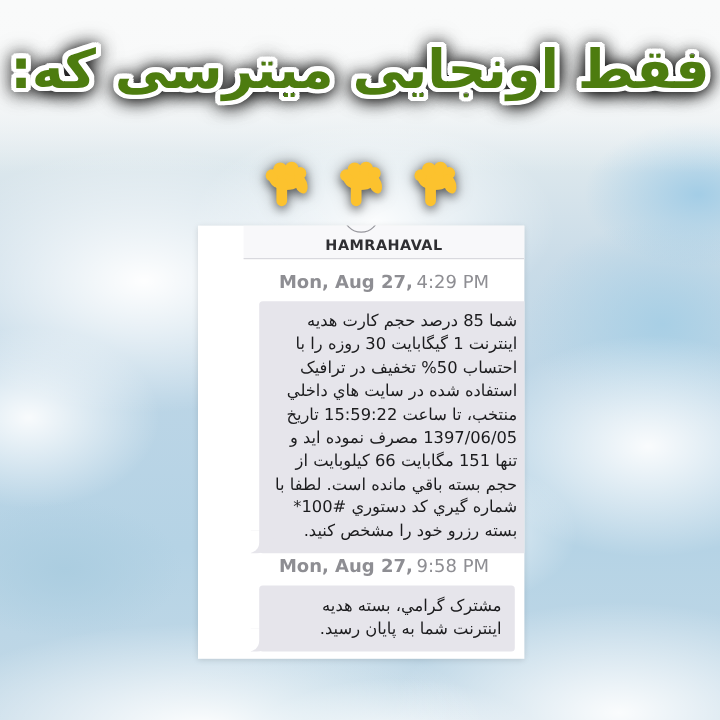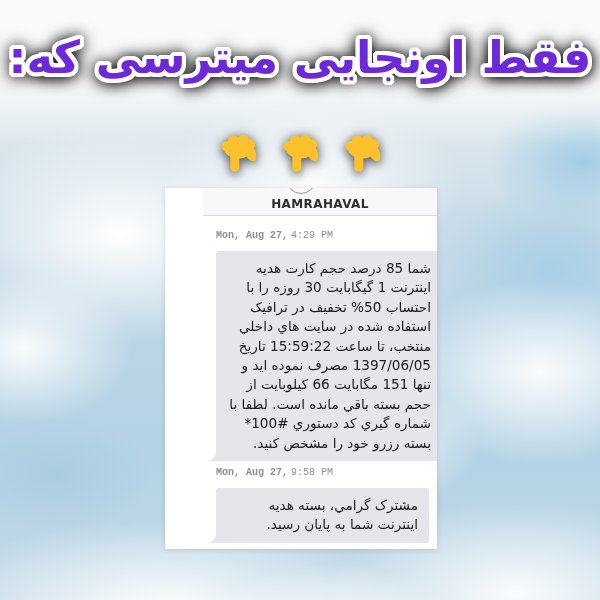--- a/index.html
+++ b/index.html
@@ -33,21 +33,21 @@
       
       linear-gradient(180deg, #f6f7f7 0%, #eef1f3 12%, #dde8ed 22%, #cadce8 36%, #bbd5e6 55%, #b5d3e5 76%, #c3d9e7 100%);
   }
 
   
   .title {
     position:absolute; top:30px; left:0; right:0;
     text-align:center; direction:rtl; white-space:nowrap;
     font-size:45px; font-weight:bold; line-height:1.25;
   }
-  .outlined { position:relative; display:inline-block; color:#6d28d9; z-index:1; }
+  .outlined { position:relative; display:inline-block; color:#4d7c0f; z-index:1; }
   .outlined::before {
     content:attr(data-text);
     position:absolute; left:0; top:0; width:100%;
     color:#ffffff; z-index:-1;
     text-shadow:
       -4px 0 0 #fff, 4px 0 0 #fff, 0 -4px 0 #fff, 0 4px 0 #fff,
       -3px -3px 0 #fff, 3px -3px 0 #fff, -3px 3px 0 #fff, 3px 3px 0 #fff,
       -4px -2px 0 #fff, 4px 2px 0 #fff, -4px 2px 0 #fff, 4px -2px 0 #fff,
       -2px -4px 0 #fff, 2px 4px 0 #fff, -2px 4px 0 #fff, 2px -4px 0 #fff,
       0 0 10px rgba(0,0,0,.9), 0 0 16px rgba(0,0,0,.8),
@@ -80,22 +80,22 @@
     position:relative; height:28px; background:#f8f8fa;
     border-bottom:1px solid #d9d9de;
     display:flex; align-items:flex-end; justify-content:center;
     padding-bottom:4px;
   }
   .contact {
     font-size:12px; font-weight:600; color:#2f2f33; letter-spacing:.4px;
   }
   .thread { padding:8px 13px 0 13px; }
   .date {
-    font-size:10px; color:#8e8e93;
-    margin-top:5px; margin-bottom:9px; line-height:13px;font-family:Liberation Mono, monospace;
+    text-align:center; font-size:15px; color:#8e8e93;
+    margin-top:5px; margin-bottom:9px; line-height:13px;
   }
   .d-day { font-weight:700; }
   .d-time { font-weight:400; margin-left:3px; }
   .bubble {
     position:relative; background:#e6e5eb; border-radius:3px;
     padding:8px 11px; color:#1b1b1d;
     font-size:13.6px; line-height:19.4px;
     direction:rtl; text-align:right; unicode-bidi:plaintext;
   }
   .bubble::before {

